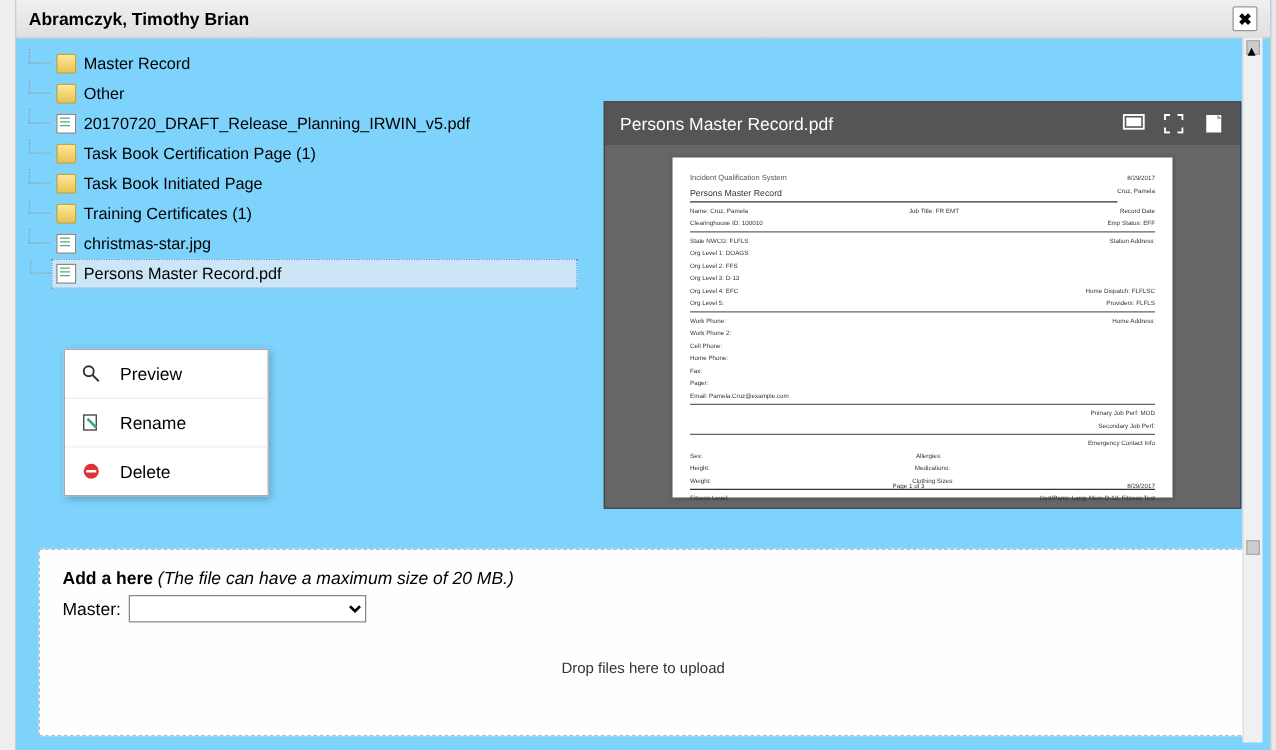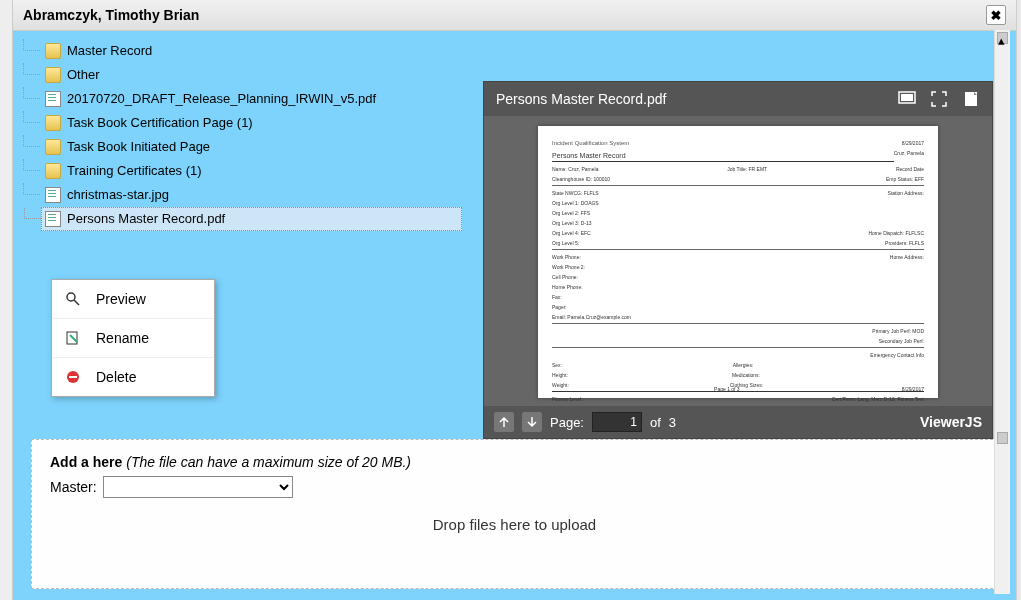--- a/index.html
+++ b/index.html
@@ -159,21 +159,21 @@
       background: #fefefe;
       height: 150px;
       padding: 14px 18px;
       position: relative;
     }
     .upload-title { font-size: 14px; }
     .upload-title b{ font-weight:bold; }
     .upload-title i{ font-style:italic; }
     .folder-row{ margin-top:6px; display:flex; align-items:center; gap:6px; font-size:14px;}
     .folder-select{ width:190px; height:22px; border:1px solid #888; background:#fff;}
-    .drop-text{ text-align:center; margin-top:18px; font-size:15px; color:#333;}
+    .drop-text{ text-align:center; margin-top:29px; font-size:12px; color:#333;}
     .right-scroll{ position:absolute; right:6px; top:30px; bottom:6px; width:16px; background:#f0f0f0; border-left:1px solid #ddd;}
     .scroll-thumb{ position:absolute; top:2px; left:2px; right:2px; height:12px; background:#ccc; border:1px solid #aaa;}
     .scroll-thumb.bottom{ top:auto; bottom:150px;}
     .left-strip{ position:absolute; left:0; top:0; bottom:0; width:12px; background:#eee; font-size:8px; color:#999; overflow:hidden; line-height:10px; padding-top:60px;}
   </style>
 </head>
 <body>
 
 <div class="left-strip"></div>
 
@@ -372,39 +372,20 @@
             <span></span>
             <span><span>Cert/Perm:</span> <span>Lang, Merc D-13, Fitness Test</span></span>
           </div>
 
           <div class="dp-footer">
             <span></span>
             <span>Page 1 of 3</span>
             <span>8/29/2017</span>
           </div>
         </div>
-      </div>
-      <div class="viewer-footer">
-        <div class="vf-left">
-          <span class="vf-arrow">
-            <svg width="12" height="12" viewBox="0 0 12 12">
-                <path d="M6 2 L2 6 L6 10 M2 6 H11" stroke="#fff" stroke-width="1.5" fill="none" transform="rotate(90 6 6)"></path>
-              </svg>
-          </span>
-          <span class="vf-arrow">
-            <svg width="12" height="12" viewBox="0 0 12 12">
-                <path d="M6 2 L10 6 L6 10 M10 6 H1" stroke="#fff" stroke-width="1.5" fill="none" transform="rotate(90 6 6)"></path>
-              </svg>
-          </span>
-          <span>Page:</span>
-          <input class="page-input" value="1" style="">
-          <span>of</span>
-          <span>3</span>
-        </div>
-        <span class="vjs">ViewerJS</span>
       </div>
     </div>
   </div>
 
   <div class="upload-section">
     <div class="upload-title">
       <b>Add a here</b>
       <i>(The file can have a maximum size of 20 MB.)</i>
     </div>
     <div class="folder-row">

